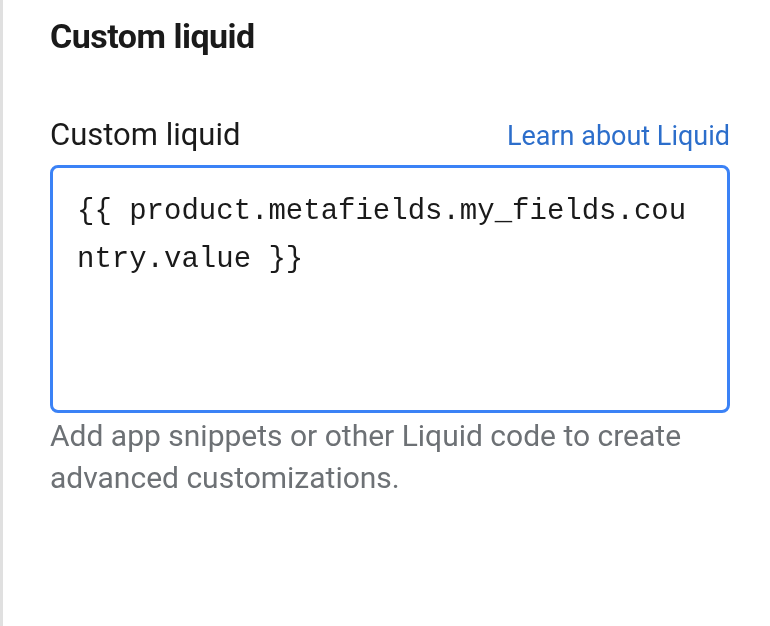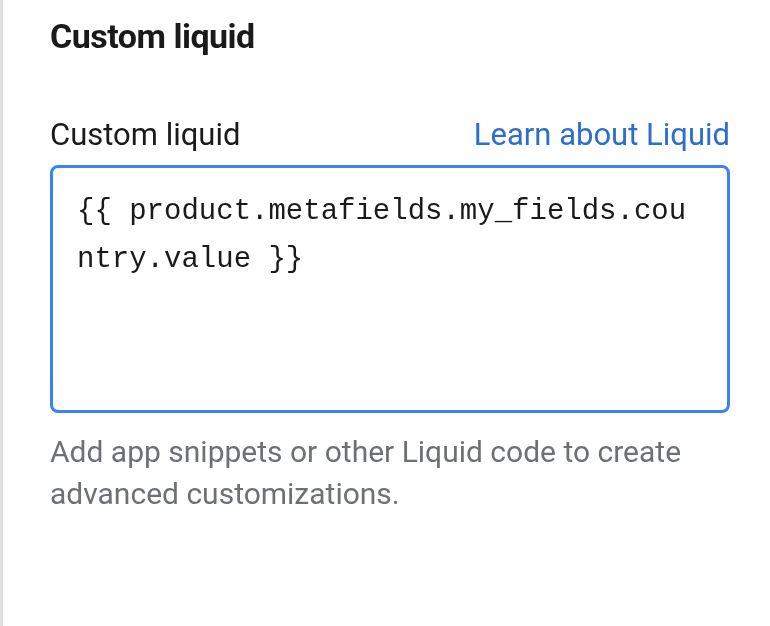--- a/index.html
+++ b/index.html
@@ -37,21 +37,21 @@
       justify-content: space-between;
       align-items: baseline;
       margin-bottom: 12px;
     }
     .field-label {
       font-size: 31px;
       font-weight: 400;
       color: #1a1a1a;
     }
     .help-link {
-      font-size: 31px;
+      font-size: 27px;
       font-weight: 400;
       color: #2c6ecb;
       text-decoration: none;
       cursor: pointer;
     }
     .textarea-wrapper {
       position: relative;
       border: 3px solid #3b82f6;
       border-radius: 8px;
       padding: 4px;
@@ -81,21 +81,21 @@
       margin: 8px 0;
     }
     .code-textarea::-webkit-scrollbar-thumb {
       background: #b0b0b0;
       border-radius: 6px;
     }
     .help-text {
       font-size: 30px;
       font-weight: 400;
       color: #6d7175;
-      margin-top: 18px;
+      margin-top: 2px;
       line-height: 1.4;
     }
   </style>
 </head>
 <body>
 
 <div class="left-border"></div>
 
 <div class="container">
   <h1 class="section-heading">Custom liquid</h1>

